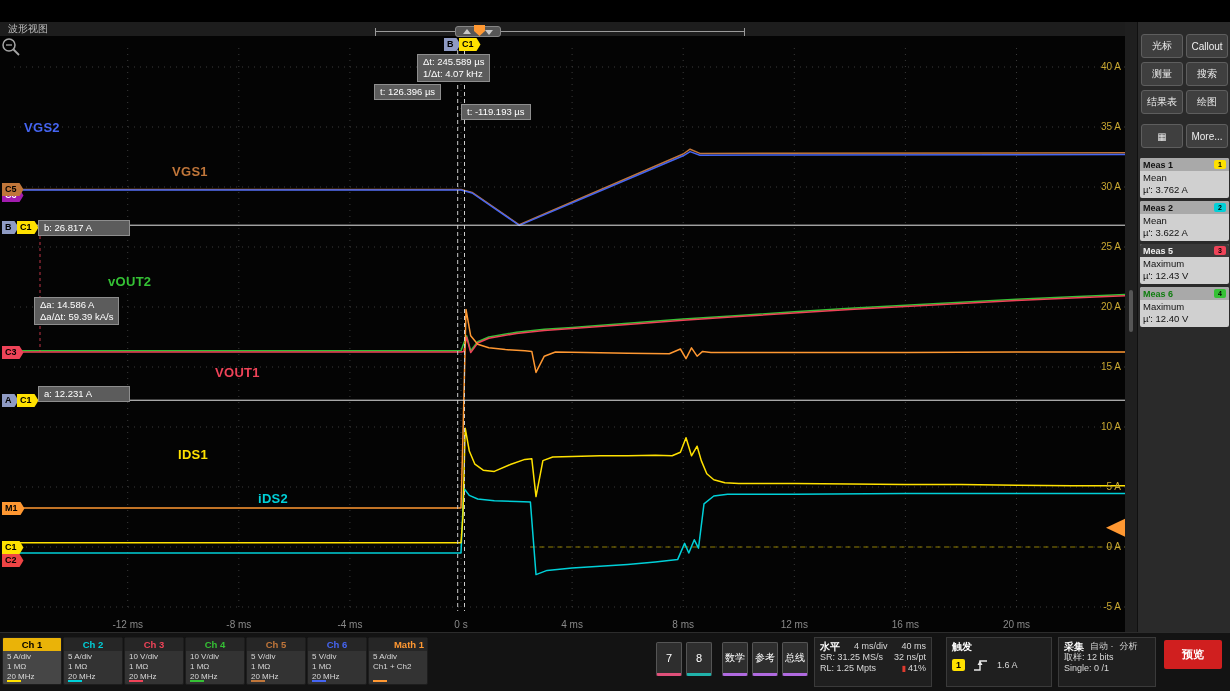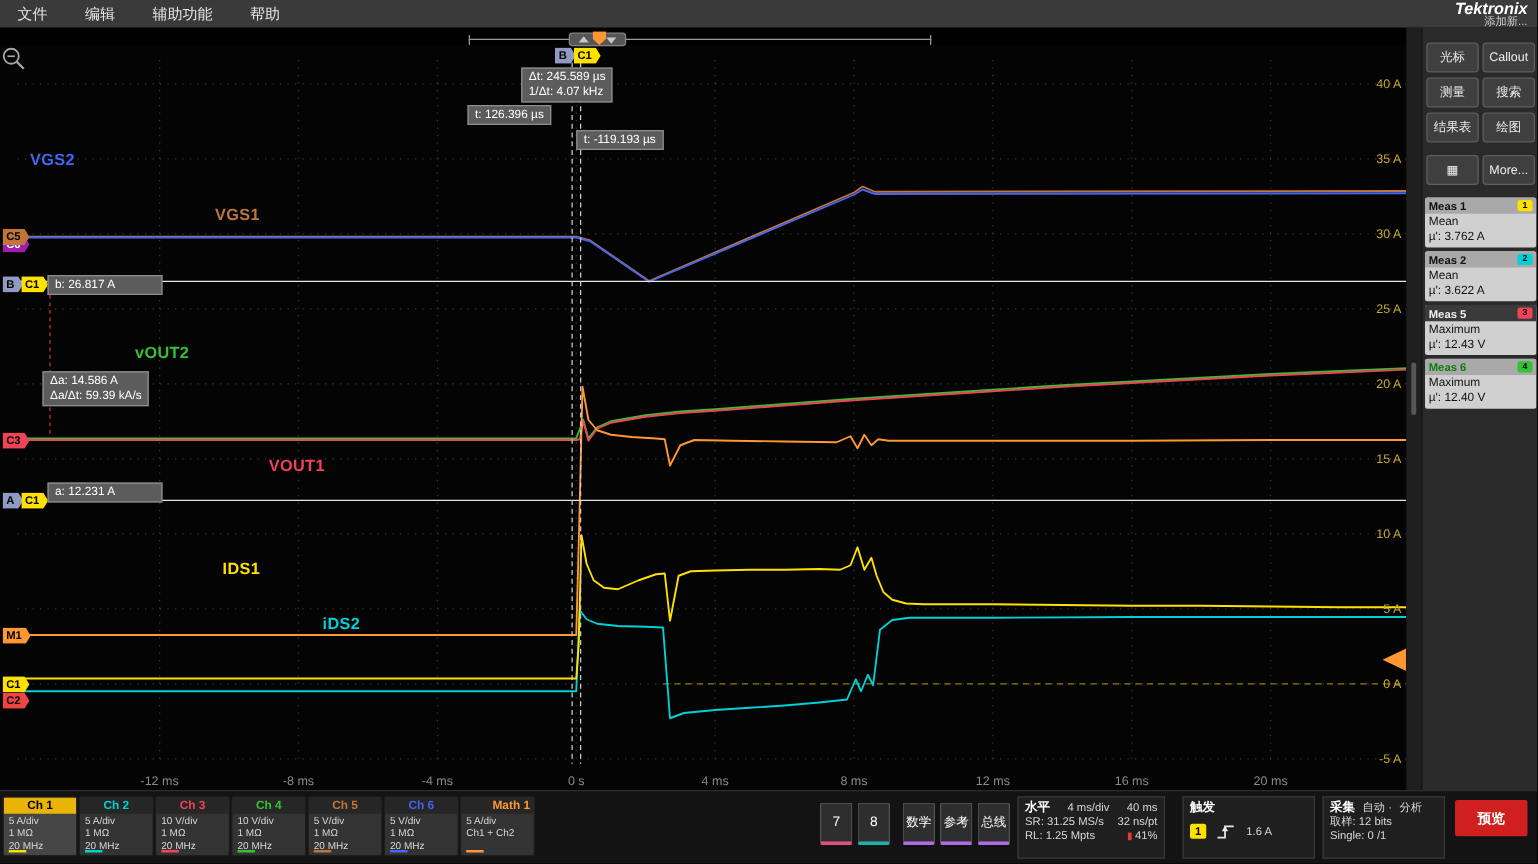--- a/index.html
+++ b/index.html
@@ -61,31 +61,24 @@
   .panel b{font-size:10px;color:#fff}
   .chip{display:inline-block;width:13px;height:12px;border-radius:2px;color:#000;font-weight:bold;font-size:9px;text-align:center;line-height:12px}
   .posmark{color:#e03b2f;font-style:normal;font-size:8px;margin-right:2px}
   .preview{position:absolute;left:1164px;top:7px;width:58px;height:29px;border-radius:2px;color:#fff;font-size:11px;font-weight:bold;display:flex;align-items:center;justify-content:center}
 </style>
 </head>
 <body>
 
 <div class="app">
 
-  <div class="menubar">
-    <span class="mitem">文件</span>
-    <span class="mitem">编辑</span>
-    <span class="mitem">辅助功能</span>
-    <span class="mitem">帮助</span>
-    <div class="brand">
-      <div class="tek">Tektronix</div>
-      <div class="addnew">添加新...</div>
-    </div>
-  </div>
-
+
+  <div class="titlestrip">
+    <span>波形视图</span>
+  </div>
 
   <div class="acqbar">
     <div class="acqline"></div>
     <div class="acqhandle">
       <span class="tri up"></span>
       <span class="tri dn"></span>
     </div>
     <div class="trigpos"></div>
   </div>
 

